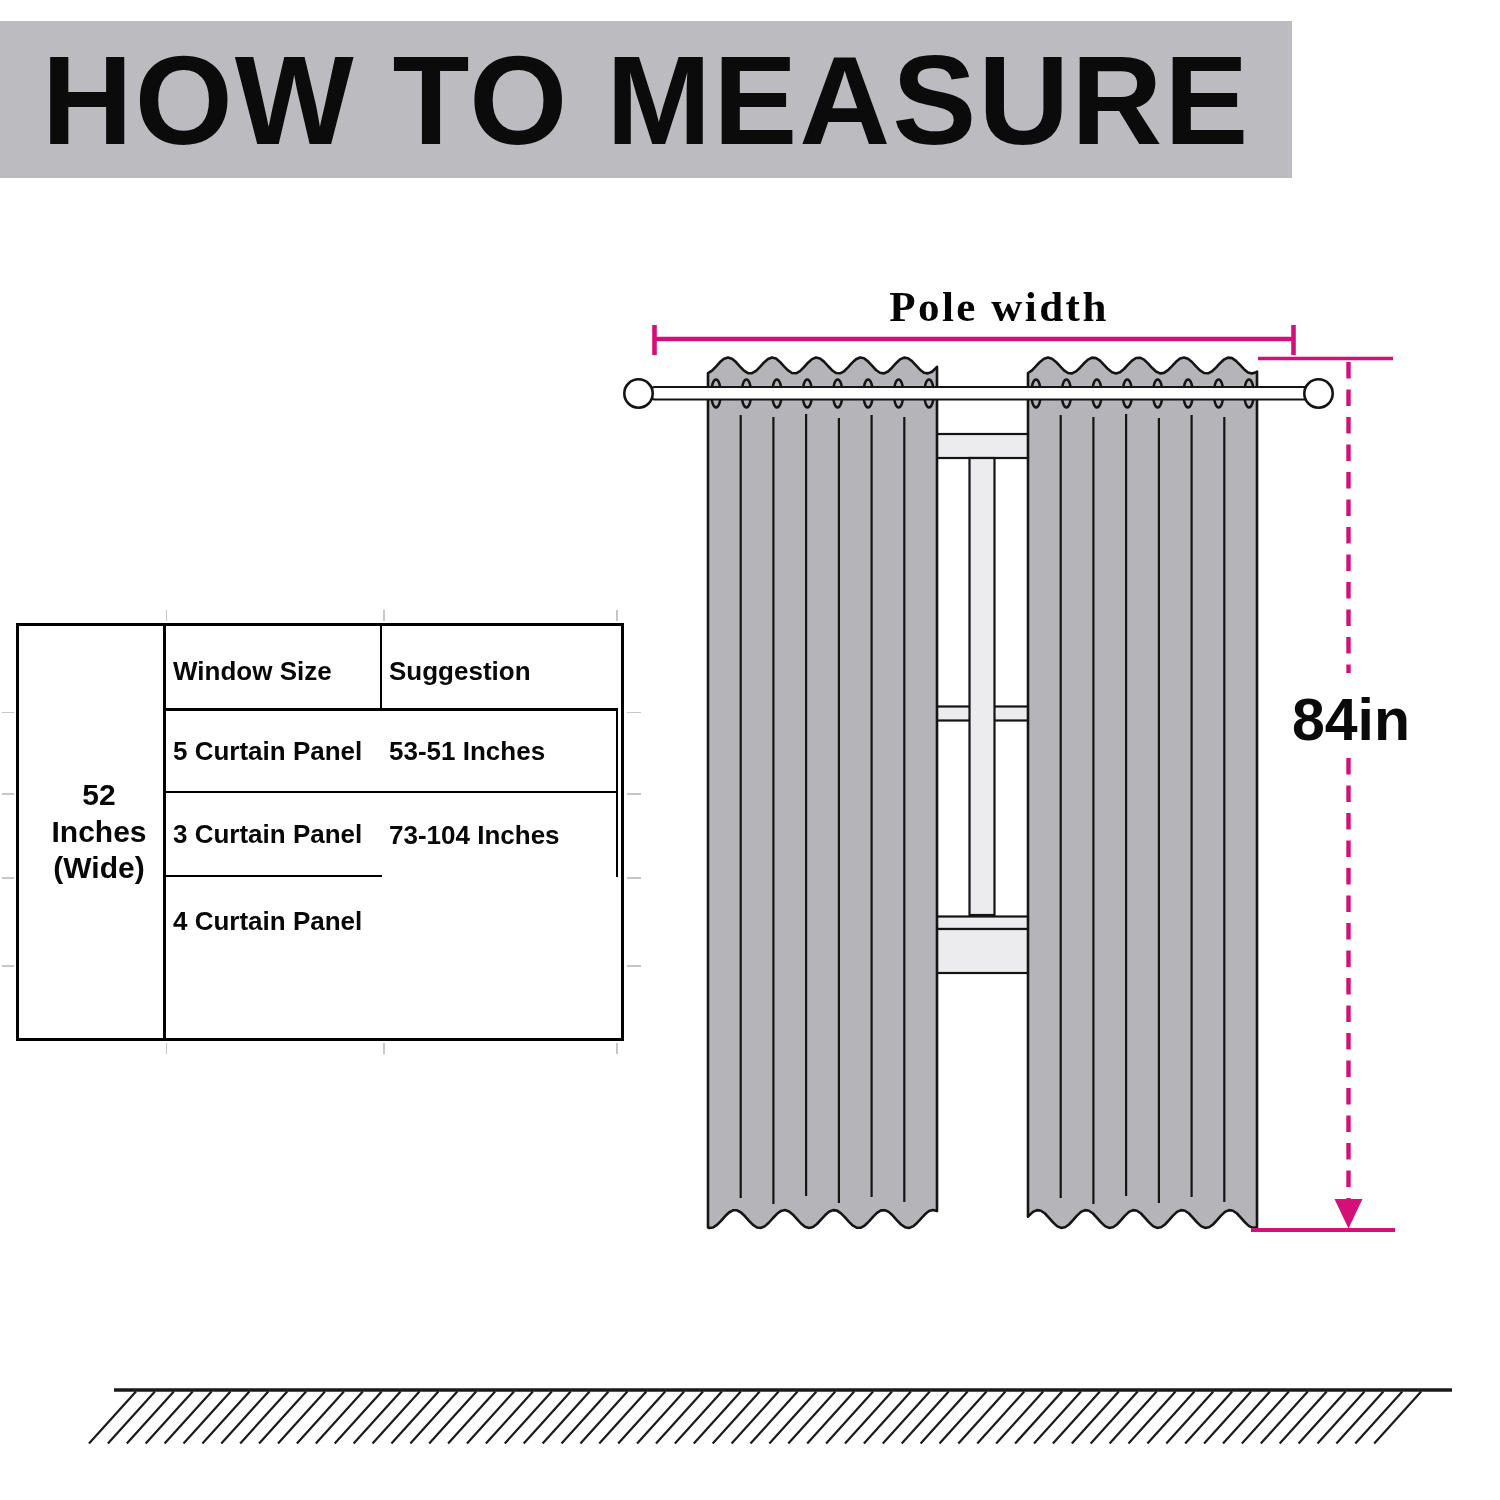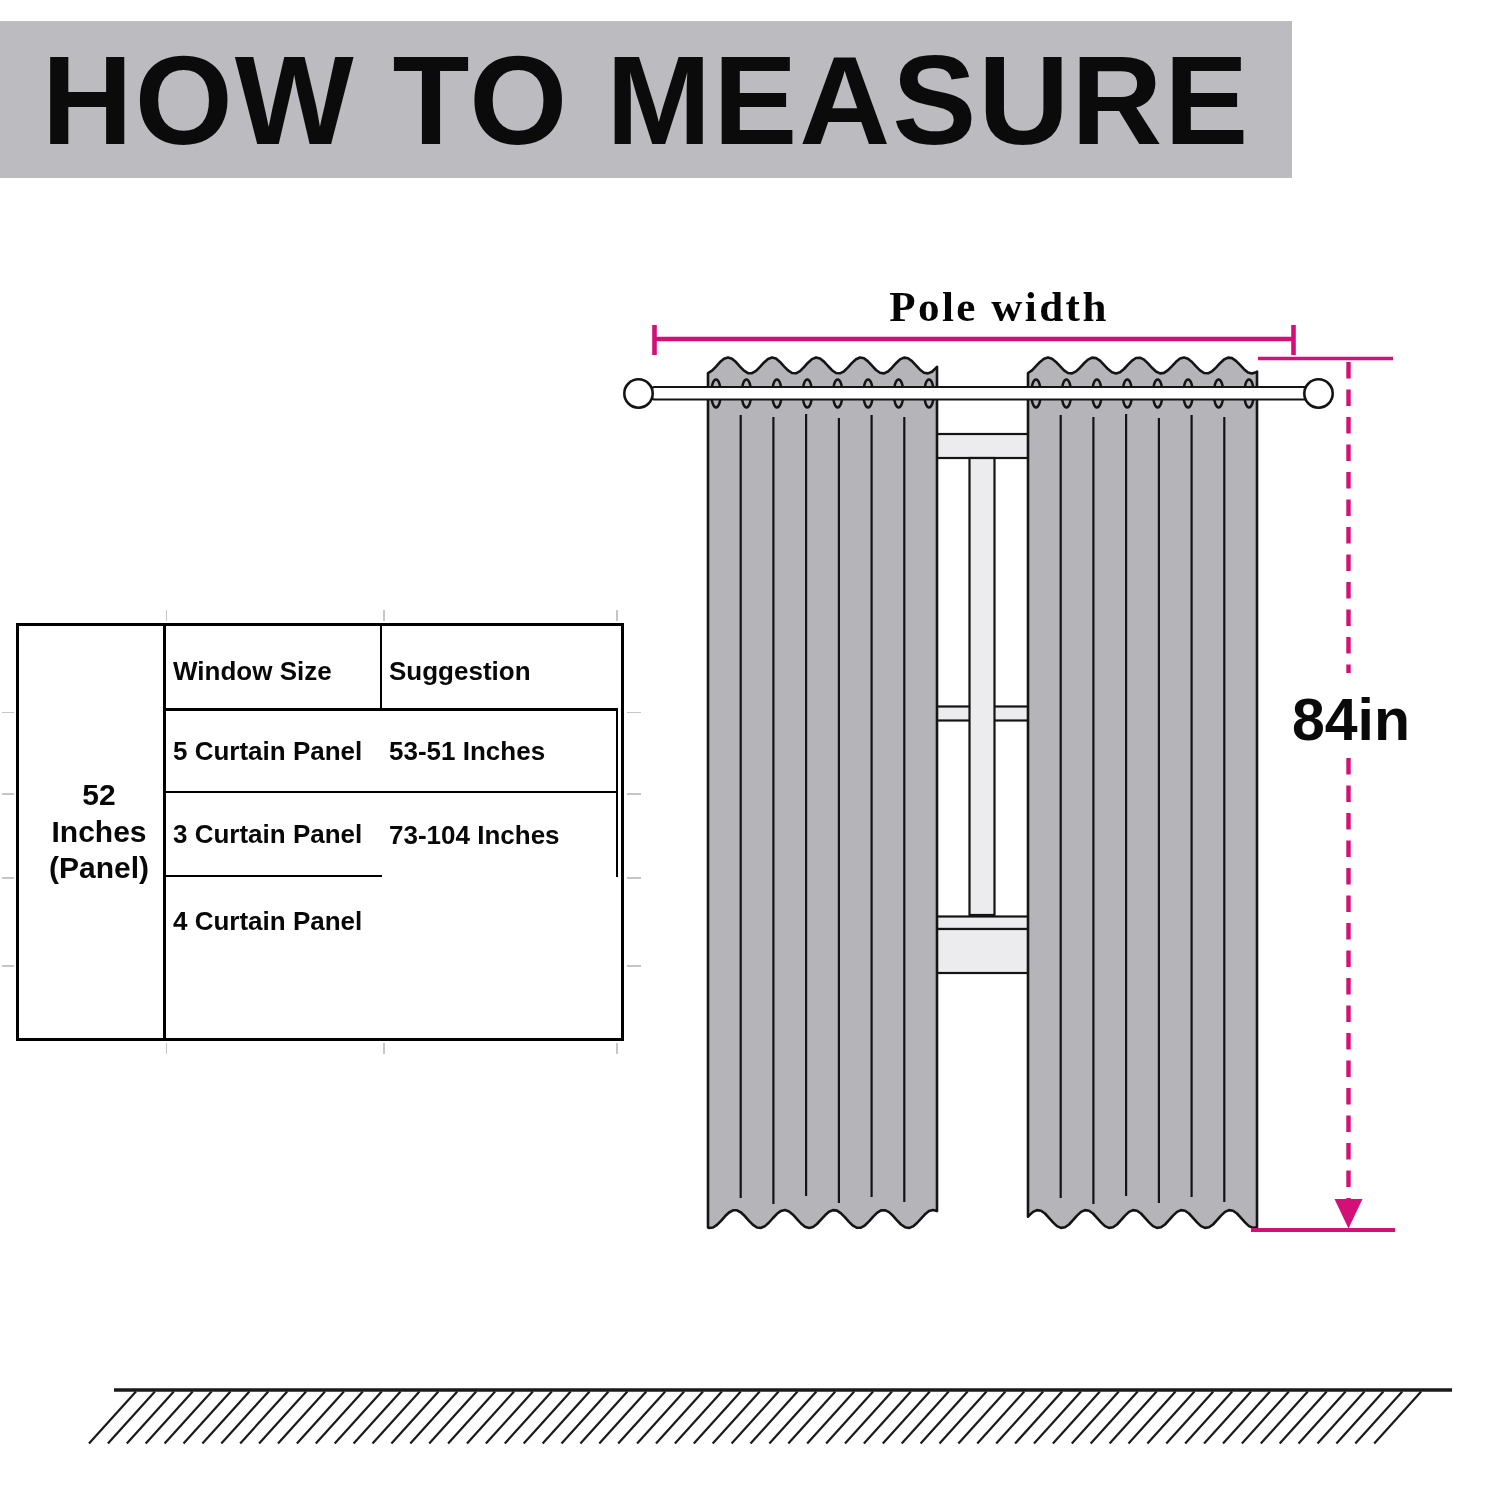--- a/index.html
+++ b/index.html
@@ -202,21 +202,21 @@
         <line x1="1383.4" y1="1391.5" x2="1336.4" y2="1443.5" stroke="#1a1a1a" stroke-width="2.2"></line>
         <line x1="1402.3" y1="1391.5" x2="1355.3" y2="1443.5" stroke="#1a1a1a" stroke-width="2.2"></line>
         <line x1="1421.2" y1="1391.5" x2="1374.2" y2="1443.5" stroke="#1a1a1a" stroke-width="2.2"></line>
       </g>
   </g>
 </svg>
 
 <div class="size-table">
   <div class="rowhead">
     <span>52 Inches</span>
-    <span>(Panel)</span>
+    <span>(Wide)</span>
   </div>
   <div class="cell c2 hb">Window Size</div>
   <div class="cell hb">Suggestion</div>
 
 
   <div class="cell rb">5 Curtain Panel</div>
 
   <div class="cell c2 rb">53-51 Inches</div>
   <div class="cell rb">3 Curtain Panel</div>
 

